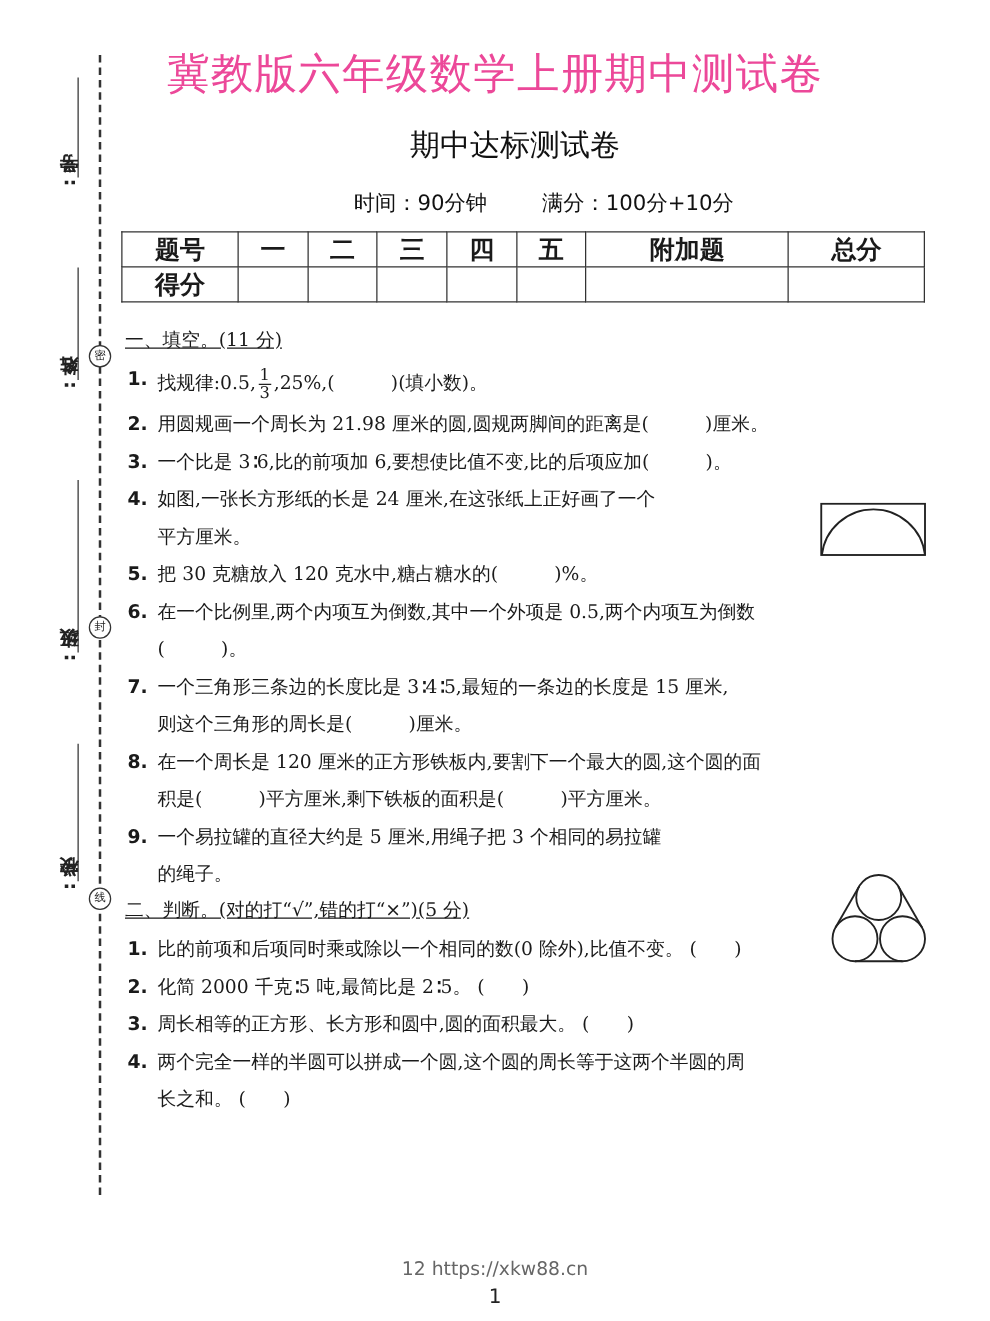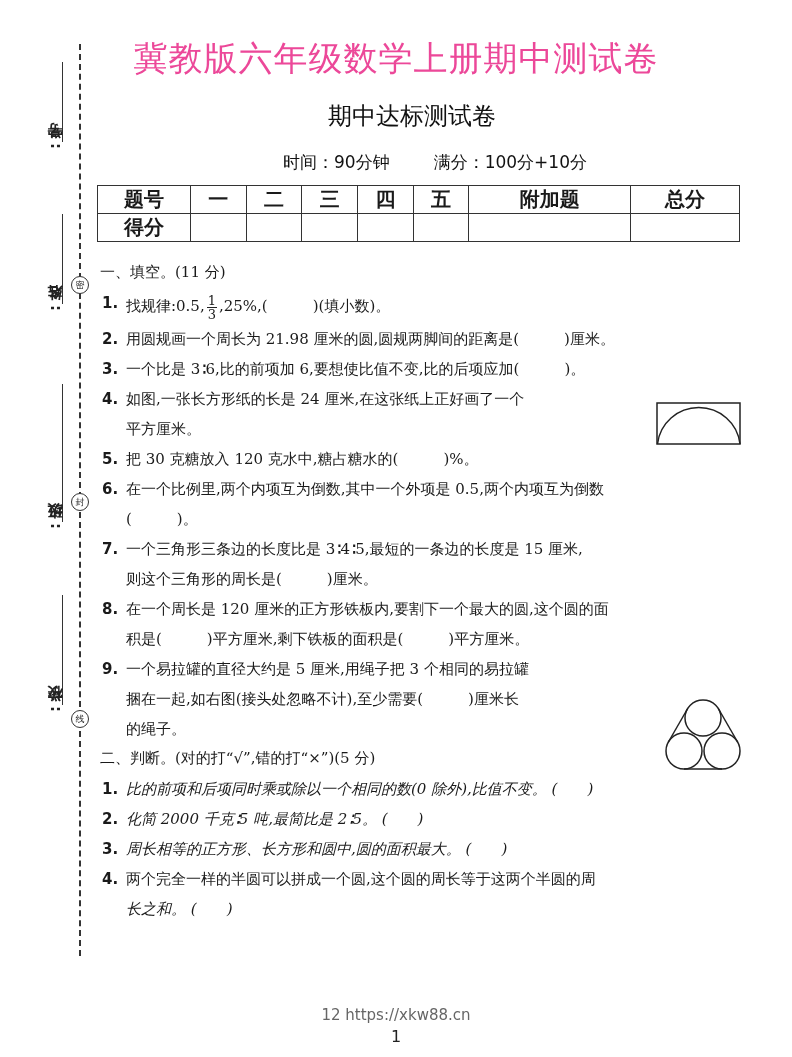--- a/index.html
+++ b/index.html
@@ -55,32 +55,32 @@
       border-collapse: collapse; font-family: "DejaVu Sans", sans-serif;
       font-weight: bold; font-size: 20px;
     }
     .score-table td {
       border: 1.5px solid #333; height: 27px; text-align: center; padding: 0;
     }
     .score-table td:first-child { width: 92px; }
 
     
     .content { position: absolute; left: 100px; top: 258px; width: 645px; font-size: 15px; }
-    .section-head { font-size: 15px; margin: 0 0 0 0; height: 30px; line-height: 28px; }
+    .section-head { font-size: 15px; margin: 0 0 0 0; height: 30px; line-height: 28px; text-decoration: underline; }
     .q { position: relative; padding-left: 26px; line-height: 30px; margin-left: 0; }
     .q .num { position: absolute; left: 2px; top: 0; font-weight: bold; font-family: "DejaVu Sans", sans-serif; }
     .q .line { display: block; white-space: nowrap; }
     .q.narrow .line { width: 520px; }
     .frac {
       display: inline-block; vertical-align: middle; text-align: center;
       font-size: 13px; line-height: 13px; margin: 0 2px;
     }
     .frac .n { display: block; border-bottom: 1px solid #222; padding: 0 1px; }
     .frac .d { display: block; }
-    .judge-row { display: flex; justify-content: space-between; font-style: italic; }
+    .judge-row { display: flex; justify-content: space-between; }
 
     .fig-semicircle { position: absolute; left: 656px; top: 402px; }
     .fig-circles { position: absolute; left: 663px; top: 696px; }
 
     .footer-url {
       position: absolute; top: 1006px; left: 0; width: 792px; text-align: center;
       font-family: "DejaVu Sans", sans-serif; font-size: 15px; color: #666;
     }
     .footer-page {
       position: absolute; top: 1027px; left: 0; width: 792px; text-align: center;
@@ -188,21 +188,20 @@
 
   <div class="q">
     <span class="num">8.</span>
     <span class="line">在一个周长是 120 厘米的正方形铁板内,要割下一个最大的圆,这个圆的面</span>
     <span class="line">积是(　　　)平方厘米,剩下铁板的面积是(　　　)平方厘米。</span>
   </div>
 
   <div class="q narrow">
     <span class="num">9.</span>
     <span class="line">一个易拉罐的直径大约是 5 厘米,用绳子把 3 个相同的易拉罐</span>
-    <span class="line">捆在一起,如右图(接头处忽略不计),至少需要(　　　)厘米长</span>
     <span class="line">的绳子。</span>
   </div>
 
   <div class="section-head">二、判断。(对的打“√”,错的打“×”)(5 分)</div>
 
   <div class="q">
     <span class="num">1.</span>
     <span class="line judge-row">
       <span>比的前项和后项同时乘或除以一个相同的数(0 除外),比值不变。</span>
       <span>(　　)</span>

